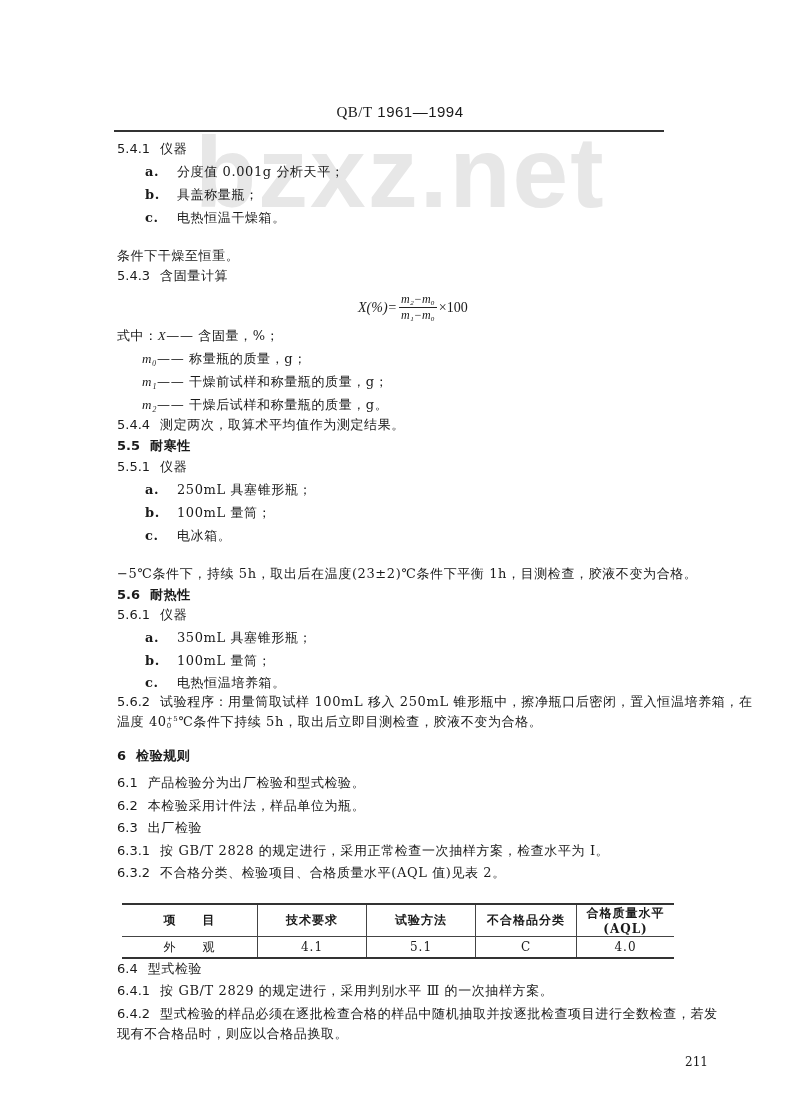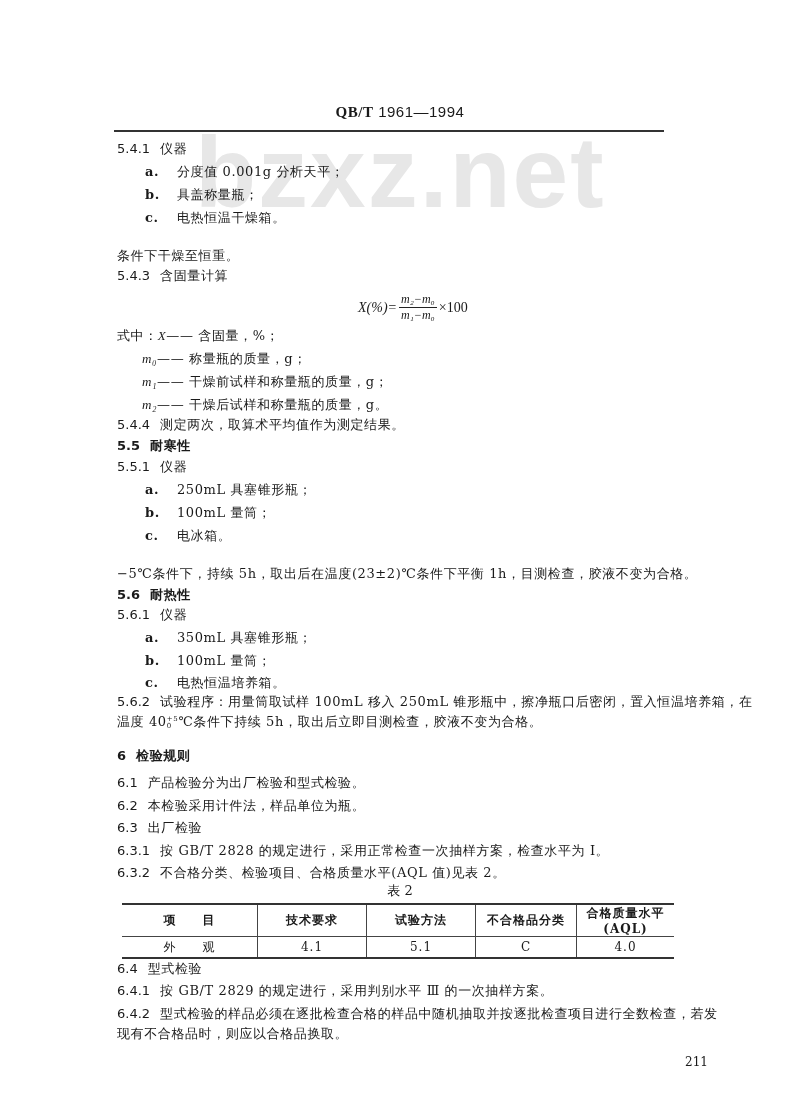--- a/index.html
+++ b/index.html
@@ -11,21 +11,21 @@
     position: absolute; left: 195px; top: 122px;
     font-family: "Liberation Sans", "DejaVu Sans", sans-serif;
     font-weight: bold; font-size: 100px; letter-spacing: 2px;
     color: #e7e7e7; line-height: 1; z-index: 0; user-select: none;
   }
   .page { position: absolute; left: 0; top: 0; width: 800px; height: 1110px; z-index: 1; }
   .header {
     position: absolute; left: 0; width: 800px; top: 103px; text-align: center;
     font-family: "Liberation Sans", "DejaVu Sans", sans-serif; font-size: 15px; letter-spacing: 0.5px;
   }
-  .header b { font-family: "Liberation Serif", serif; font-weight: bold; }
+  .header b { font-family: "Liberation Serif", serif; font-weight: normal; }
   .header-rule { position: absolute; left: 114px; top: 130px; width: 550px; height: 2px; background: #333; }
   .line {
     position: absolute; left: 117px; font-size: 13px; line-height: 18px; white-space: nowrap;
     letter-spacing: 0.6px;
   }
   .num { font-family: "DejaVu Sans", sans-serif; font-size: 13px; margin-right: 10px; letter-spacing: 0; }
   .item { left: 145px; }
   .item .lab { font-weight: bold; display: inline-block; width: 32px; }
   .indent2 { left: 142px; }
   .bold { font-weight: bold; }
@@ -111,21 +111,20 @@
   </div>
 
   <div class="line bold" style="top:747px"><span class="num">6</span><span>检验规则</span></div>
 
   <div class="line" style="top:774px"><span class="num">6.1</span><span>产品检验分为出厂检验和型式检验。</span></div>
   <div class="line" style="top:797px"><span class="num">6.2</span><span>本检验采用计件法，样品单位为瓶。</span></div>
   <div class="line" style="top:819px"><span class="num">6.3</span><span>出厂检验</span></div>
   <div class="line" style="top:842px"><span class="num">6.3.1</span><span>按 GB/T 2828 的规定进行，采用正常检查一次抽样方案，检查水平为 Ⅰ。</span></div>
   <div class="line" style="top:864px"><span class="num">6.3.2</span><span>不合格分类、检验项目、合格质量水平(AQL 值)见表 2。</span></div>
 
-  <div class="table-caption">表 2</div>
   <table class="t2">
     <thead>
       <tr>
         <th style="width:135px">项　　目</th>
         <th style="width:108px">技术要求</th>
         <th style="width:108px">试验方法</th>
         <th style="width:100px">不合格品分类</th>
         <th>合格质量水平(AQL)</th>
       </tr>
     </thead>

